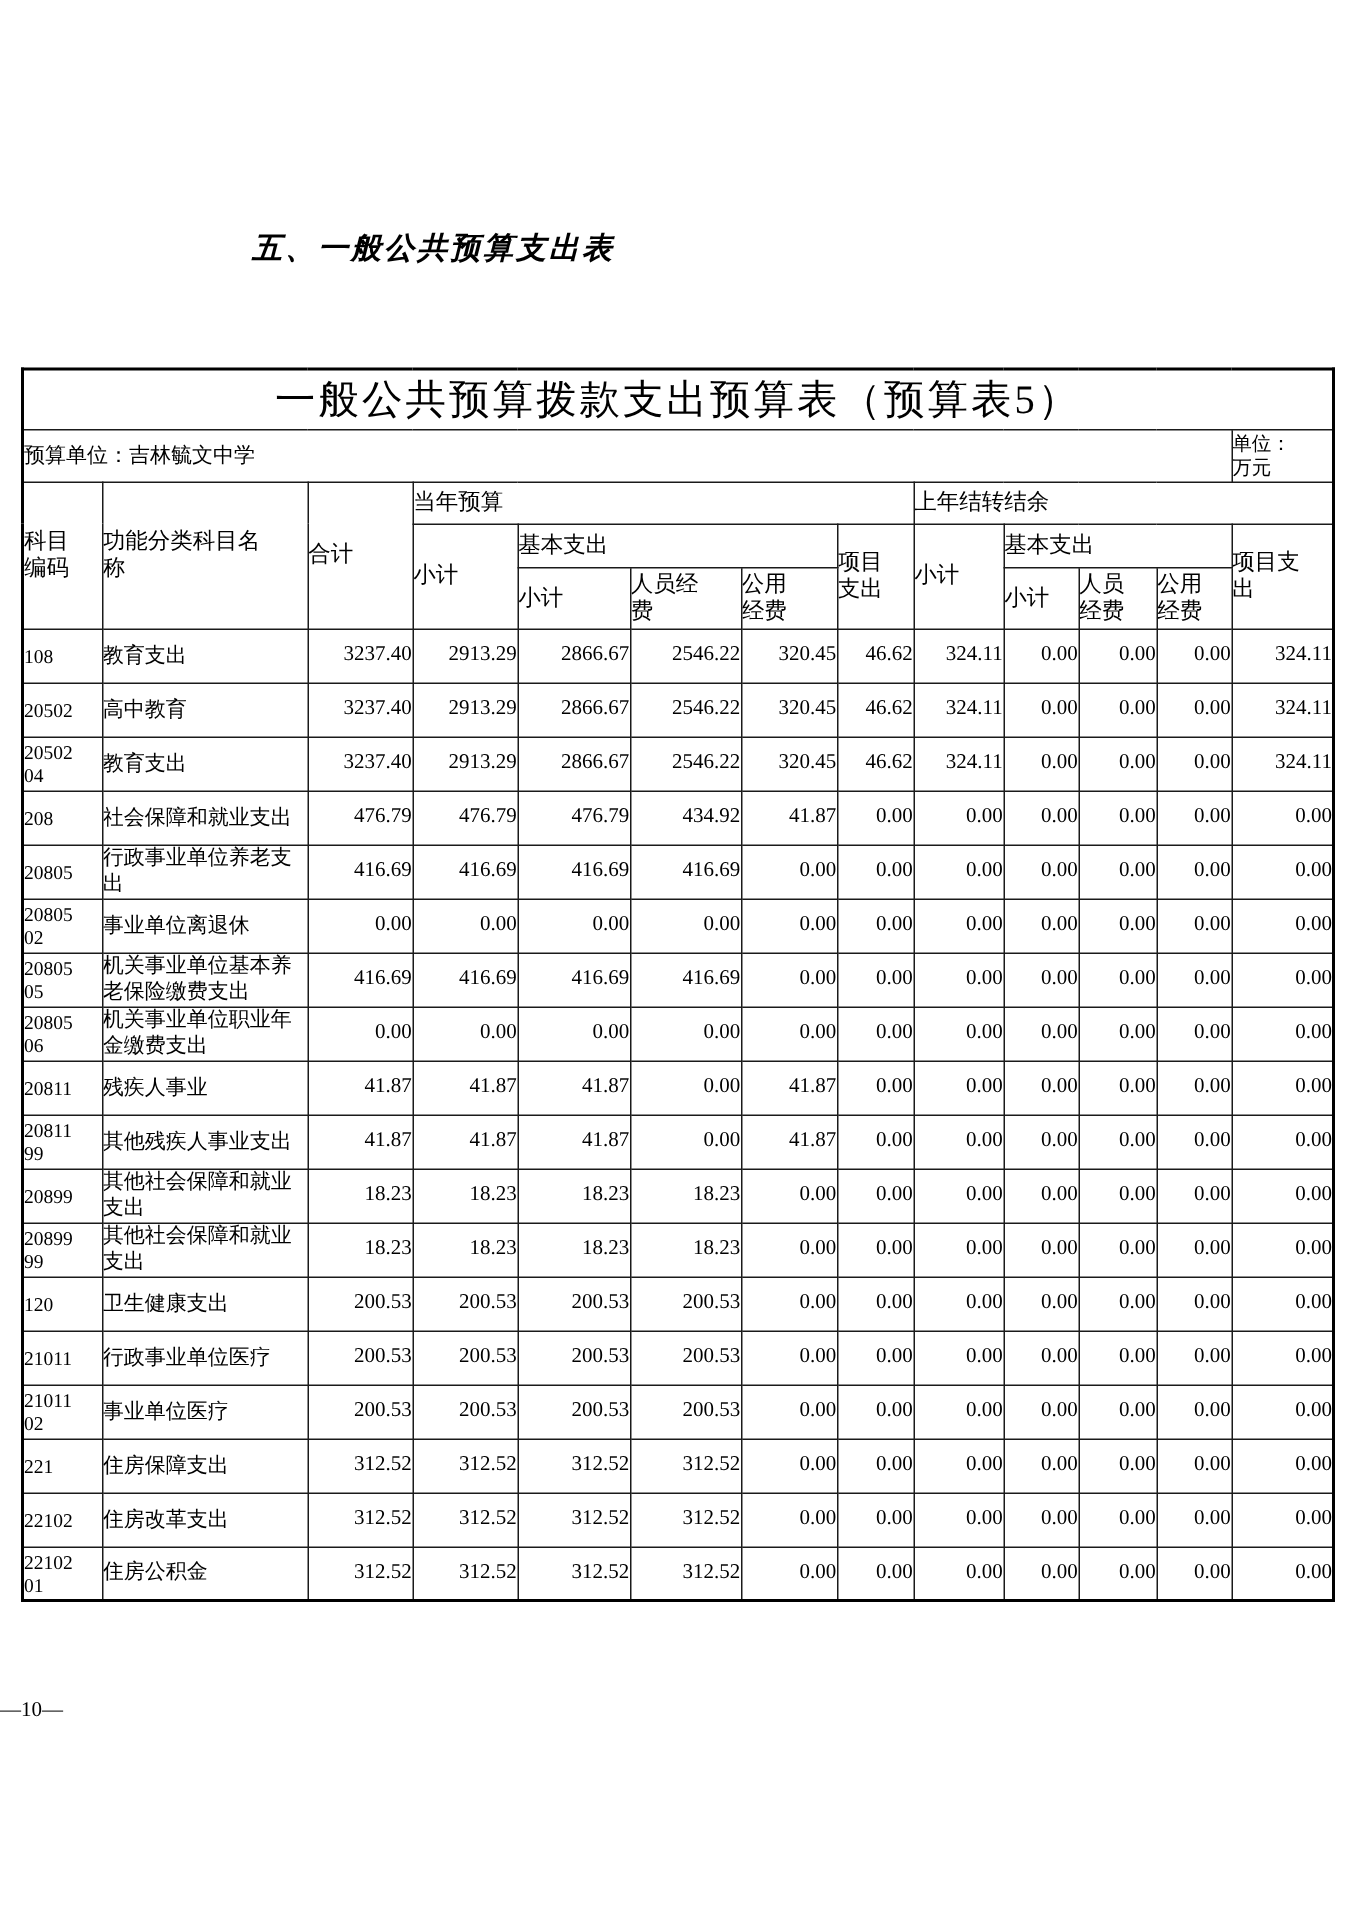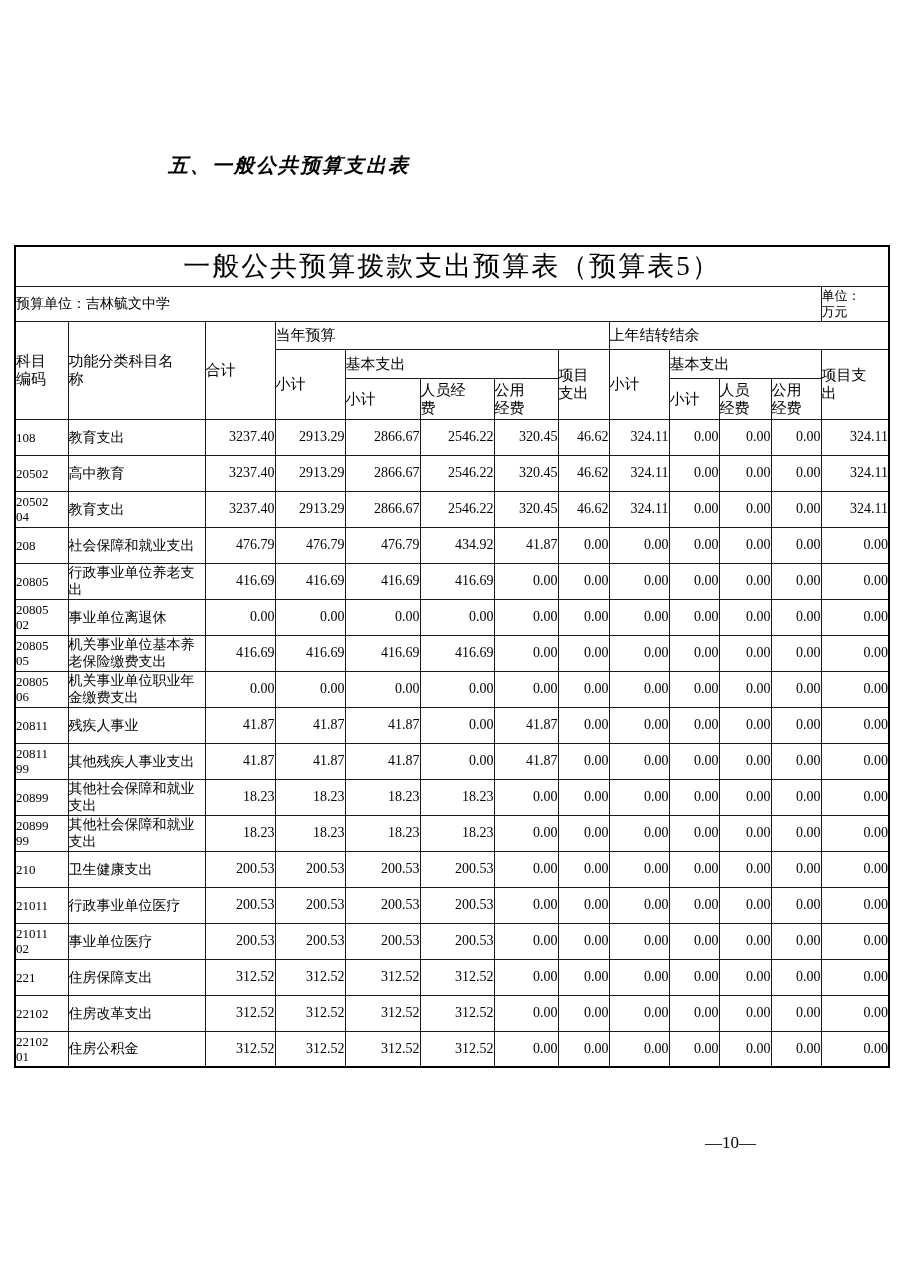--- a/index.html
+++ b/index.html
@@ -86,22 +86,22 @@
   }
   td.num {
     font-size: 14px;
     text-align: right;
     padding-right: 8px;
   }
   .page-number {
     position: absolute;
     top: 1133px;
     left: 0; width: 756px;
-    text-align: right;
-    font-size: 17px;
+    text-align: left;
+    font-size: 14px;
   }
 </style>
 </head>
 <body>
 
 <div class="heading">五、一般公共预算支出表</div>
 
 <div class="table-wrap">
   <table class="budget">
     <colgroup>
@@ -353,21 +353,21 @@
     <td class="num">0.00</td>
     <td class="num">0.00</td>
     <td class="num">0.00</td>
     <td class="num">0.00</td>
     <td class="num">0.00</td>
     <td class="num">0.00</td>
     <td class="num">0.00</td>
   </tr>
 
   <tr class="drow">
-    <td class="code">210</td>
+    <td class="code">120</td>
     <td class="name">卫生健康支出</td>
     <td class="num">200.53</td>
     <td class="num">200.53</td>
     <td class="num">200.53</td>
     <td class="num">200.53</td>
     <td class="num">0.00</td>
     <td class="num">0.00</td>
     <td class="num">0.00</td>
     <td class="num">0.00</td>
     <td class="num">0.00</td>

